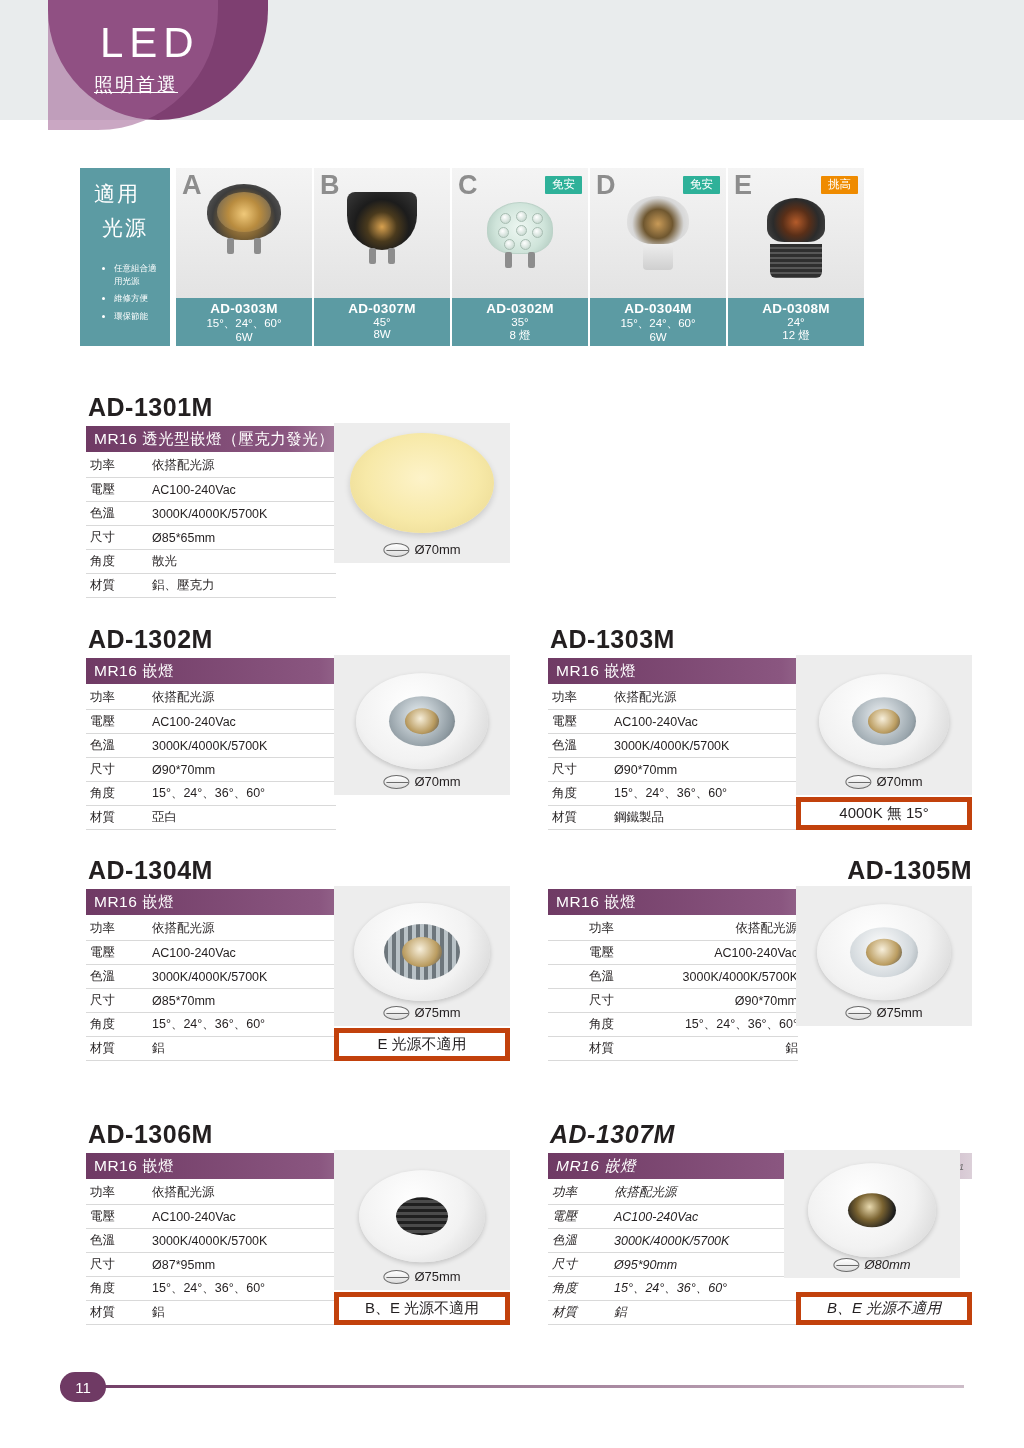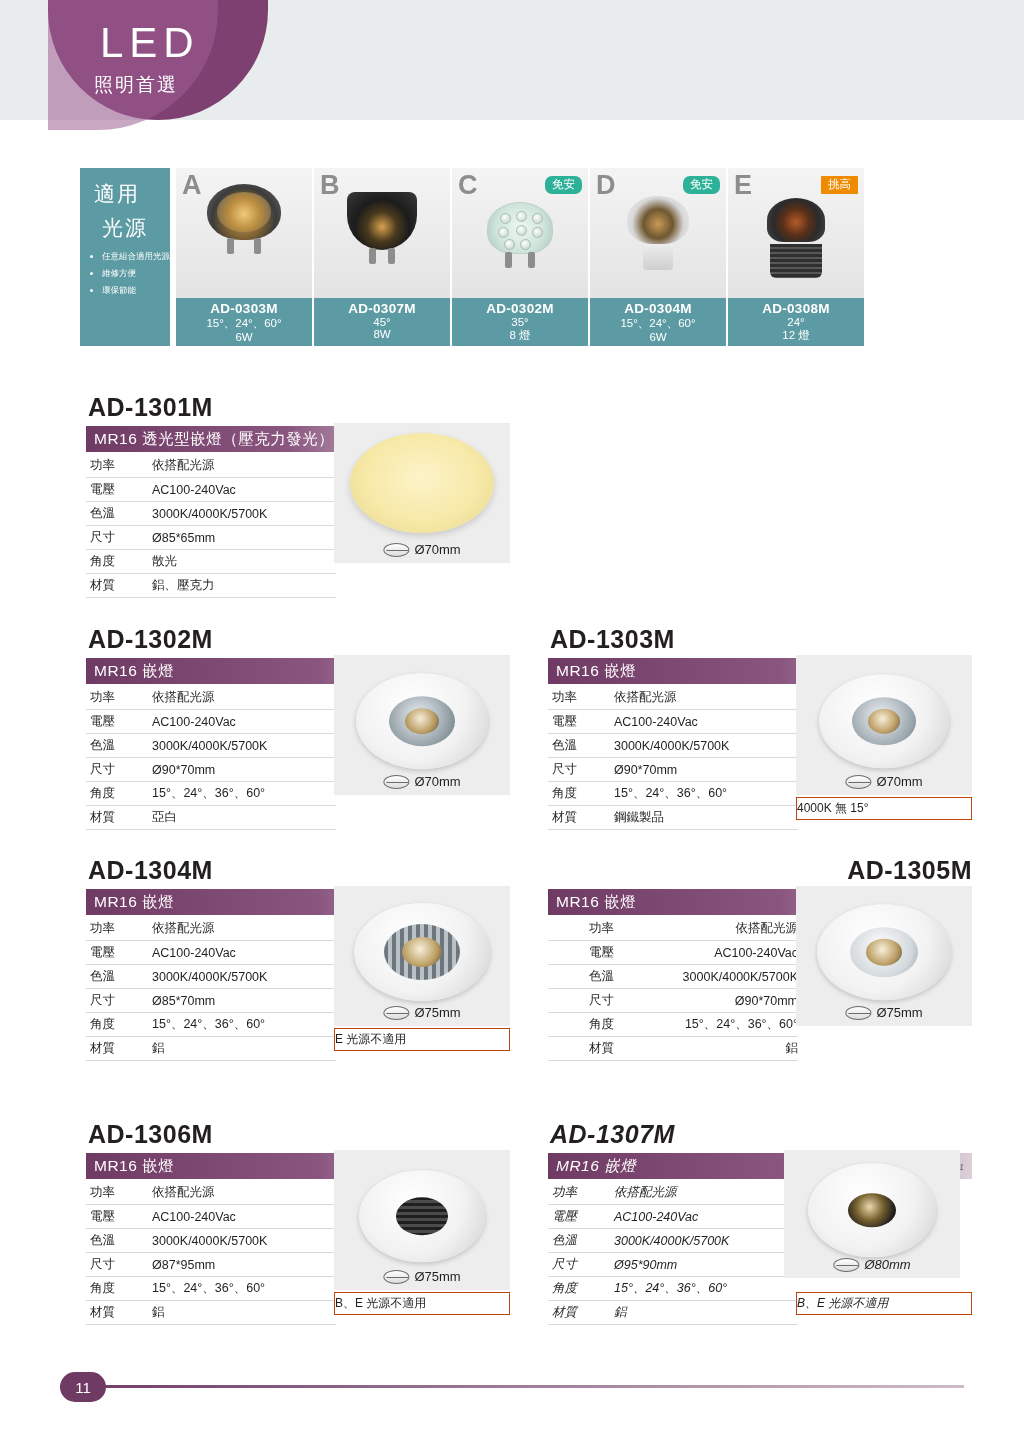--- a/index.html
+++ b/index.html
@@ -29,32 +29,32 @@
     opacity:.55;
   }
   .logo-led {
     position:absolute; left:92px; top:22px;
     font-size:42px; letter-spacing:6px; color:#ffffff; font-weight:400;
     line-height:1;
     margin-left:8px;
   }
   .logo-sub {
     position:absolute; left:94px; top:72px;
-    font-size:19px; color:#ffffff; letter-spacing:2px;
+    font-size:19px; color:#ffffff; letter-spacing:2px;text-decoration:underline;
   }
 
   
   .src-wrap { position:absolute; left:80px; top:168px; width:784px; height:178px; }
   .src-left {
     position:absolute; left:0; top:0; width:90px; height:178px;
     background:#5c9ba3; color:#fff;
   }
   .src-left .t1 { position:absolute; left:14px; top:12px; font-size:21px; letter-spacing:2px; }
   .src-left .t2 { position:absolute; left:14px; top:46px; font-size:21px; letter-spacing:2px;margin-left:8px; }
-  .src-left ul { position:absolute; left:6px; top:82px; margin:0; padding-left:16px; font-size:8.5px; line-height:1.55; }
+  .src-left ul { position:absolute; left:6px; top:82px; margin:12px; padding-left:16px; font-size:8.5px; line-height:1.55; }
   .src-left li { margin-bottom:4px; }
 
   .src-col {
     position:absolute; top:0; width:136px; height:178px;
     background:#efefef;
   }
   .src-col .img {
     position:absolute; left:0; top:0; width:136px; height:130px;
     background:linear-gradient(#f4f4f4,#e3e3e3);
     overflow:hidden;
@@ -67,21 +67,21 @@
     background:#5c9ba3; color:#fff; text-align:center;
   }
   .src-col .cap .code { font-size:13.5px; font-weight:bold; padding-top:3px; letter-spacing:.3px;}
   .src-col .cap .ang { font-size:11.5px; }
   .src-col .cap .pw { font-size:11.5px; }
 
   .tag {
     position:absolute; top:-16px; right:4px;
     font-size:11.5px; color:#fff; padding:1px 7px 2px 7px; border-radius:1px;
   }
-  .tag.green { background:#2eb199;border-radius:7px; }
+  .tag.green { background:#2eb199; }
   .tag.orange { background:#ef8b00; }
 
   
   .lamp { position:absolute; left:50%; transform:translateX(-50%); }
   .lampA { top:16px; }
   .bulb-body {
     width:74px; height:56px; border-radius:50% 50% 46% 46%;
     background:radial-gradient(circle at 50% 62%, #c79a52 0%, #7e6233 38%, #3c3c3c 62%, #6e6e6e 100%);
     position:relative;
   }
@@ -149,22 +149,22 @@
   .dim .ico {
     display:inline-block; width:26px; height:14px; border-radius:50%;
     border:1px solid #6b6b6b; margin-right:5px; vertical-align:-3px;
     background:linear-gradient(#ffffff,#dcdcdc);
     position:relative;
   }
   .dim .ico:after {
     content:""; position:absolute; left:2px; top:6px; width:22px; height:1px; background:#6b6b6b;
   }
   .note {
-    position:absolute; border:1px solid #c2410c; background:#fff;
-    font-size:12px; text-align:left; padding:2px 0;
+    position:absolute; border:5px solid #c2410c; background:#fff;
+    font-size:15px; text-align:center; padding:2px 0;
   }
 
   
   .dl-round {
     position:absolute; left:50%; top:50%; transform:translate(-50%,-54%);
     border-radius:50%;
   }
   .dl-white {
     background:radial-gradient(circle at 42% 34%, #ffffff 0%, #f2f2f2 55%, #cfcfcf 100%);
     box-shadow:0 2px 5px rgba(0,0,0,.18);

